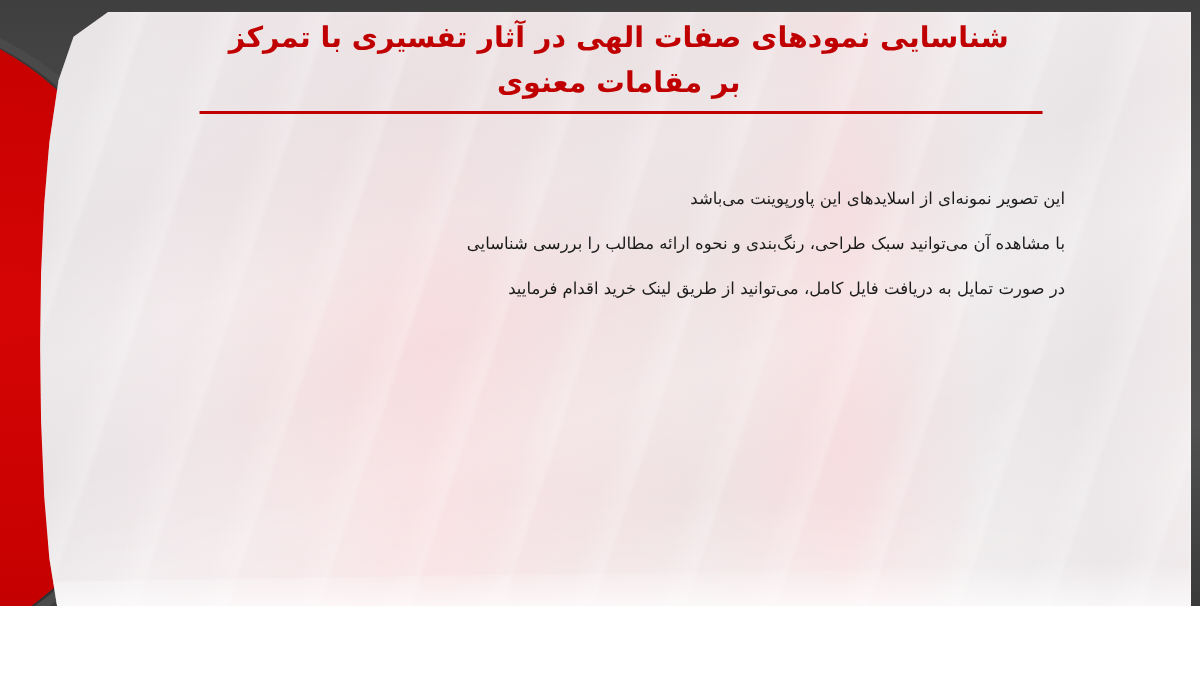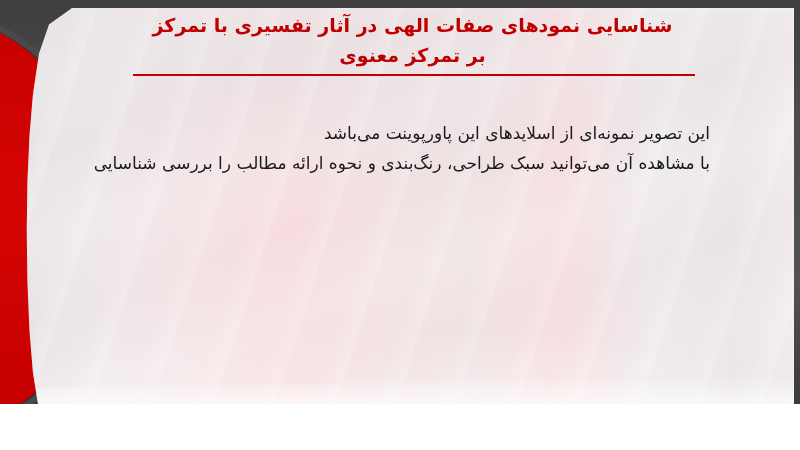--- a/index.html
+++ b/index.html
@@ -157,21 +157,21 @@
   #body-block {
     position: absolute;
     left: 150px;
     top: 118px;
     width: 560px;
     direction: rtl;
     text-align: right;
   }
 
   .body-line {
-    font-size: 17px;
+    font-size: 11px;
     line-height: 30px;
     color: #1a1a1a;
     white-space: nowrap;
     font-weight: 400;
   }
 </style>
 </head>
 <body>
 
 <div id="slide">
@@ -182,23 +182,24 @@
   <div id="panel-arc"></div>
 
   <div id="content-panel">
     <div id="panel-wash"></div>
     <div id="panel-bands"></div>
     <div id="bottom-ledge"></div>
   </div>
 
   <div id="title-block">
     <div class="title-line">شناسایی نمودهای صفات الهی در آثار تفسیری با تمرکز</div>
-    <div class="title-line">بر تمرکز معنوی</div>
+    <div class="title-line">بر مقامات معنوی</div>
   </div>
 
   <div id="title-rule"></div>
 
   <div id="body-block">
     <div class="body-line">این تصویر نمونه‌ای از اسلایدهای این پاورپوینت می‌باشد</div>
     <div class="body-line">با مشاهده آن می‌توانید سبک طراحی، رنگ‌بندی و نحوه ارائه مطالب را بررسی شناسایی</div>
+    <div class="body-line">در صورت تمایل به دریافت فایل کامل، می‌توانید از طریق لینک خرید اقدام فرمایید</div>
   </div>
 
 </div>
 
 </body></html>

